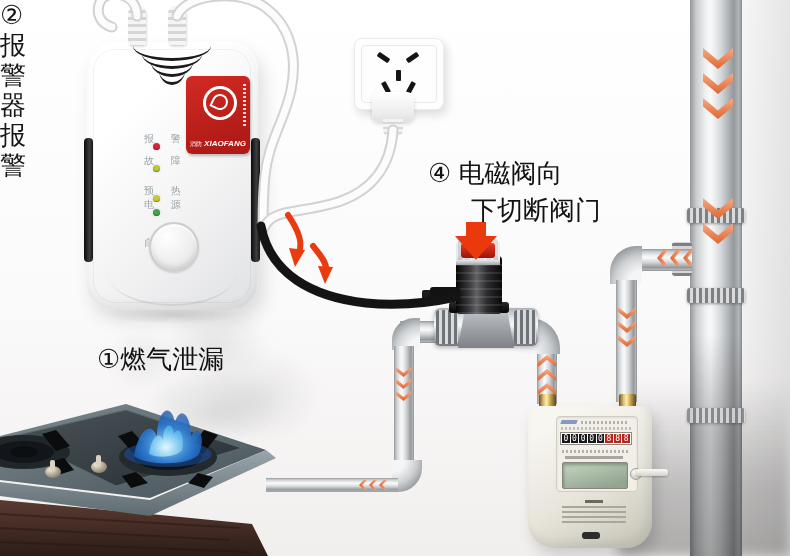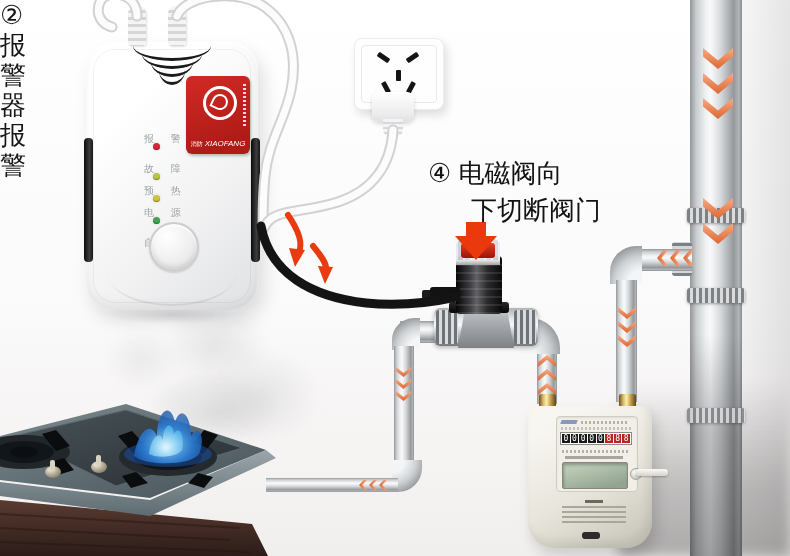--- a/index.html
+++ b/index.html
@@ -161,21 +161,21 @@
     background:linear-gradient(160deg,#d22a24,#b01b17 80%);box-shadow:1px 2px 3px rgba(0,0,0,.25);}
   .badge-ring{position:absolute;left:17px;top:10px;width:28px;height:28px;border-radius:50%;
     border:3px solid #fff;}
   .badge-ring:after{content:"";position:absolute;left:6px;top:5px;width:12px;height:12px;
     border:2px solid #fff;border-radius:50% 50% 50% 0;transform:rotate(25deg);}
   .badge-micro{position:absolute;right:4px;top:8px;width:3px;height:44px;opacity:.85;
     background:repeating-linear-gradient(180deg,#fff 0 2px,transparent 2px 4px);}
   .badge-text{position:absolute;left:0;bottom:6px;width:100%;text-align:center;color:#fff;
     font-size:8px;line-height:1;white-space:nowrap;}
   .badge-text .pre{font-size:6px;margin-right:2px;}
-  .badge-text .brand{font-style:italic;font-weight:normal;letter-spacing:0;}
+  .badge-text .brand{font-style:italic;font-weight:bold;letter-spacing:0;}
   .led-row{position:absolute;left:58px;width:70px;height:24px;}
   .led-label{font-size:10px;letter-spacing:7px;color:#99a1a6;text-shadow:0 1px 0 #fff;white-space:nowrap;}
   .led-dot{position:absolute;left:9px;top:15px;width:7px;height:7px;border-radius:50%;
     box-shadow:inset 0 -1px 1px rgba(0,0,0,.35), 0 0 3px rgba(0,0,0,.15);}
   .test-btn{position:absolute;left:63px;top:180px;width:46px;height:46px;border-radius:50%;
     border:2px solid #cdcdcd;
     background:radial-gradient(circle at 35% 28%,#ffffff,#ededee 60%,#d8d8da 100%);
     box-shadow:inset 0 2px 3px rgba(255,255,255,.9), inset 0 -3px 5px rgba(0,0,0,.10), 0 1px 2px rgba(0,0,0,.15);}
   .seam{position:absolute;left:22px;top:232px;width:128px;height:30px;
     border-bottom:2px solid rgba(0,0,0,.08);border-radius:0 0 50% 50%/0 0 100% 100%;}
@@ -425,29 +425,29 @@
       <div class="badge-ring"></div>
       <div class="badge-micro"></div>
       <div class="badge-text">
         <span class="pre">消防</span><span class="brand">XIAOFANG</span>
       </div>
     </div>
     <div class="led-row" style="top:86px">
       <span class="led-label">报 警</span>
       <i class="led-dot" style="background: rgb(214, 38, 58);"></i>
     </div>
-    <div class="led-row" style="top:116px">
+    <div class="led-row" style="top:108px">
       <span class="led-label">故 障</span>
       <i class="led-dot" style="background: rgb(186, 199, 61);"></i>
     </div>
     <div class="led-row" style="top:138px">
       <span class="led-label">预 热</span>
       <i class="led-dot" style="background: rgb(205, 196, 62);"></i>
     </div>
-    <div class="led-row" style="top:160px">
+    <div class="led-row" style="top:152px">
       <span class="led-label">电 源</span>
       <i class="led-dot" style="background: rgb(65, 164, 78);"></i>
     </div>
     <div class="led-row" style="top:190px">
       <span class="led-label">自 检</span>
       
     </div>
     <div class="test-btn"></div>
     <div class="seam"></div>
   </div>
@@ -466,20 +466,21 @@
 
       <path d="M261,226 C270,274 312,297 366,303 C408,307 438,301 456,297" stroke="#141414" stroke-width="9"></path>
 
       <path d="M288,215 C299,231 303,243 299,252" stroke="#e93a10" stroke-width="6"></path>
       <path d="M313,246 C322,257 327,264 326,270" stroke="#e93a10" stroke-width="6"></path>
     </g>
     <polygon points="289,248 305,250 295,267" fill="#e93a10"></polygon>
     <polygon points="318,266 333,267 325,284" fill="#e93a10"></polygon>
   </svg>
 
+  <div class="ann ann1">①燃气泄漏</div>
   <div class="ann2">
     <span>②</span>
     <span>报</span>
     <span>警</span>
     <span>器</span>
     <span>报</span>
     <span>警</span>
   </div>
   <div class="ann ann4a">④ 电磁阀向</div>
   <div class="ann ann4b">下切断阀门</div>

